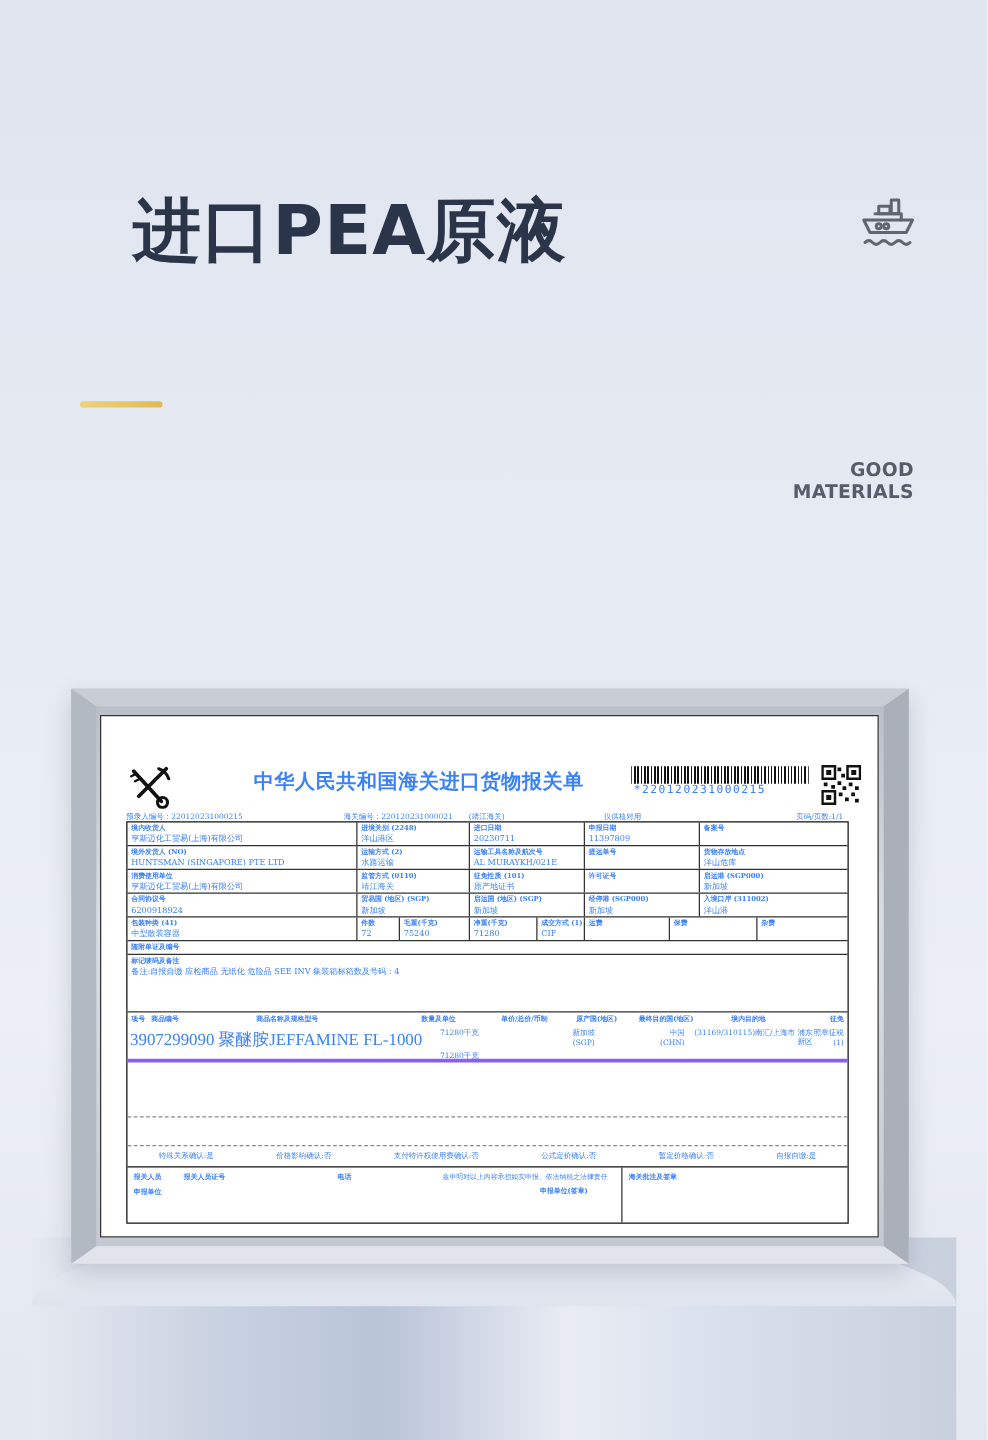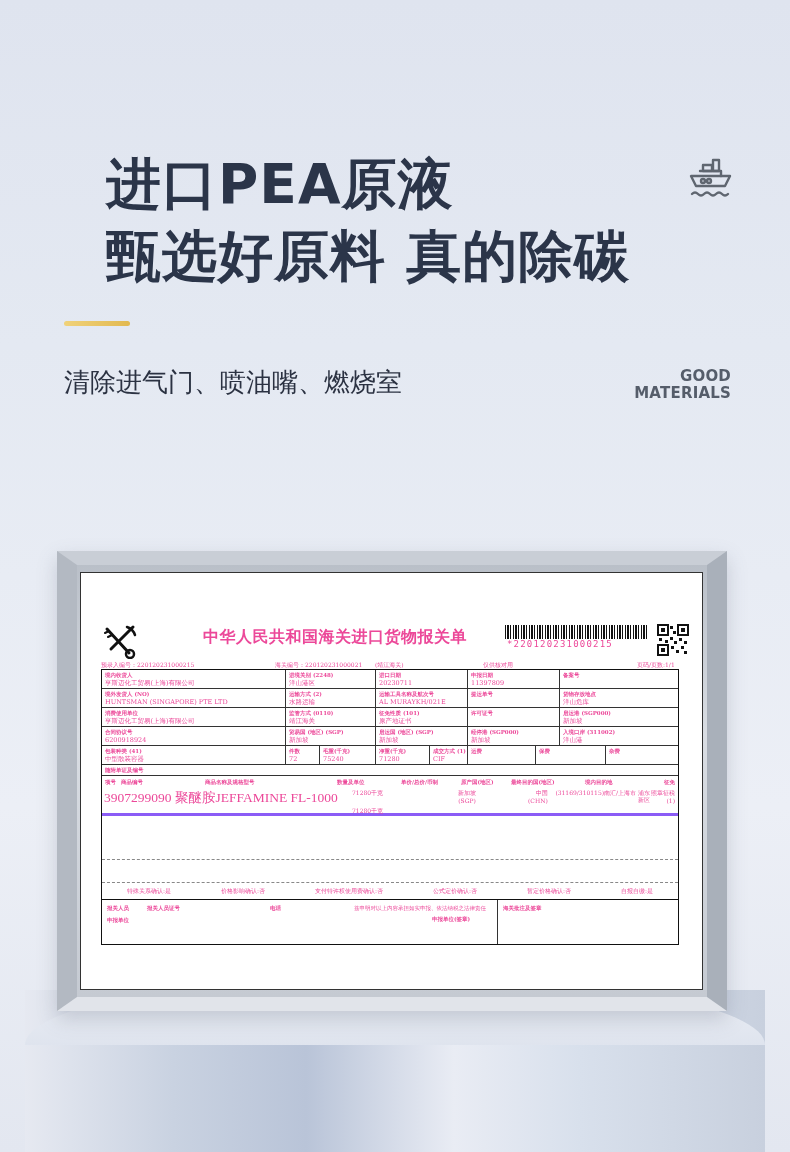--- a/index.html
+++ b/index.html
@@ -49,21 +49,21 @@
   }
   .frame-inner-bevel {
     position: absolute; left: 0; top: 0; right: 0; bottom: 0;
     border-top: 14px solid #c9ced6; border-left: 20px solid #b3b9c2;
     border-right: 20px solid #a9b0ba; border-bottom: 14px solid #e1e4ea;
   }
   .paper {
     position: absolute; left: 80px; top: 572px; width: 623px; height: 418px;
     background: #ffffff; border: 1px solid #333;
   }
-  .doc { position: absolute; left: 0; top: 12px; width: 100%; height: 100%; font-family: "DejaVu Serif", serif; color: #ec4899; }
+  .doc { position: absolute; left: 0; top: 0; width: 100%; height: 100%; font-family: "DejaVu Serif", serif; color: #3b82f6; }
   .customs-emblem { position: absolute; left: 22px; top: 38px; width: 34px; height: 36px; }
   .doc-title { position: absolute; left: 122px; top: 42px; font-size: 16px; font-weight: bold; letter-spacing: 0.5px; white-space: nowrap; font-family: "DejaVu Sans", sans-serif; }
   .barcode { position: absolute; left: 424px; top: 40px; width: 142px; height: 14px;
     background: repeating-linear-gradient(90deg, #111 0 1px, #fff 1px 2px, #111 2px 4px, #fff 4px 5px, #111 5px 6px, #fff 6px 8px); }
   .barcode-text { position: absolute; left: 426px; top: 54px; font-family: "DejaVu Sans Mono", monospace; font-size: 9px; letter-spacing: 1.2px; }
   .qr { position: absolute; left: 576px; top: 39px; width: 32px; height: 32px; }
   .meta { position: absolute; top: 76px; font-size: 6px; white-space: nowrap; }
   .tbl { position: absolute; left: 20px; top: 84px; width: 578px; border: 1.5px solid #111; font-size: 6.2px; line-height: 8px; }
   .row { display: flex; border-bottom: 1px solid #333; }
   .cell { padding: 1px 3px; border-right: 1px solid #333; overflow: hidden; white-space: nowrap; }
@@ -73,27 +73,25 @@
   .goods-head { display: flex; font-size: 5.5px; font-weight: bold; padding: 2px 3px; }
   .goods-row { position: relative; height: 28px; font-size: 6px; border-bottom: 3px solid #8b5cf6; }
   .big { position: absolute; left: 2px; top: 6px; font-size: 13.5px; font-family: "Liberation Serif", serif; white-space: nowrap; }
   .confirm-row { display: flex; justify-content: space-around; font-size: 6px; padding: 4px 0; border-bottom: 1.5px solid #111; border-top: 1px dashed #888; }
 </style>
 </head>
 <body>
 
 <div class="headline">
   <div>进口PEA原液</div>
-  <div>甄选好原料 真的除碳</div>
 </div>
 
 <div class="gold-bar"></div>
 
 <div class="subtitle">
-  <div>清除进气门、喷油嘴、燃烧室</div>
 </div>
 
 <svg class="ship-icon" viewBox="0 0 44 42" fill="none" stroke="#5f6670" stroke-width="2.4" stroke-linejoin="round" stroke-linecap="round">
   <rect x="25" y="2" width="6" height="11"></rect>
   <rect x="15" y="7" width="9" height="6"></rect>
   <path d="M12 13 H33 V18"></path>
   <path d="M3 18 H42 L37 28 H8 Z"></path>
   <circle cx="15" cy="23" r="2"></circle>
   <circle cx="21" cy="23" r="2"></circle>
   <path d="M4 36 q3 -3 6 0 t6 0 t6 0 t6 0 t6 0 t6 0"></path>
@@ -271,20 +269,26 @@
         <div class="cell" style="flex:1">
             <div class="lbl">杂费</div>
             <div class="val">&nbsp;</div>
           </div>
       </div>
       <div class="row">
         <div class="cell" style="flex:1">
             <div class="lbl">随附单证及编号</div>
           </div>
       </div>
+      <div class="row" style="height:46px">
+        <div class="cell" style="flex:1">
+            <div class="lbl">标记唛码及备注</div>
+            <div class="val">备注:自报自缴 应检商品 无纸化 危险品 SEE INV   集装箱标箱数及号码：4</div>
+          </div>
+      </div>
 
       <div class="goods-head">
         <span style="width:16px">项号</span>
         <span style="width:84px">商品编号</span>
         <span style="width:132px">商品名称及规格型号</span>
         <span style="width:64px">数量及单位</span>
         <span style="width:60px">单价/总价/币制</span>
         <span style="width:50px">原产国(地区)</span>
         <span style="width:74px">最终目的国(地区)</span>
         <span style="width:62px">境内目的地</span>

